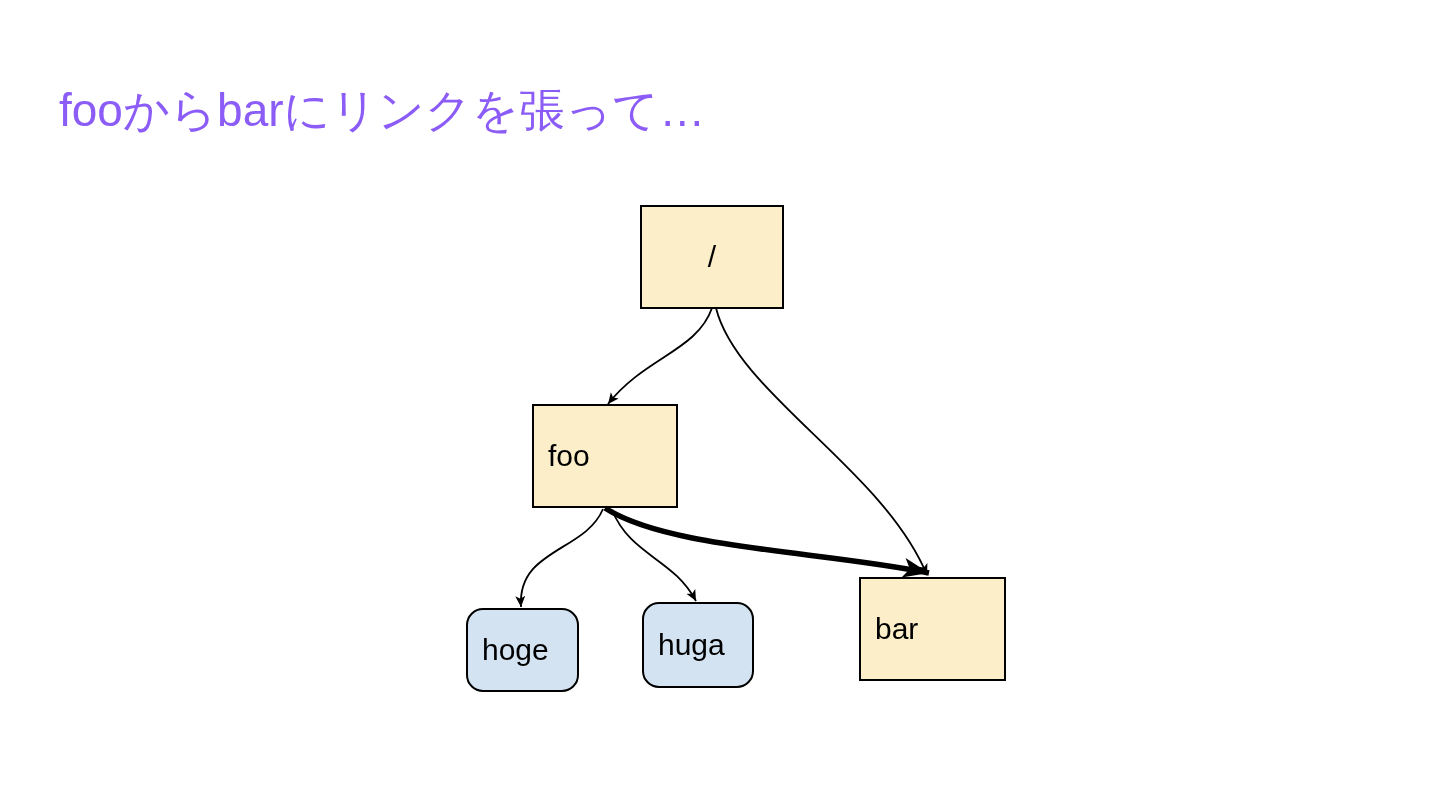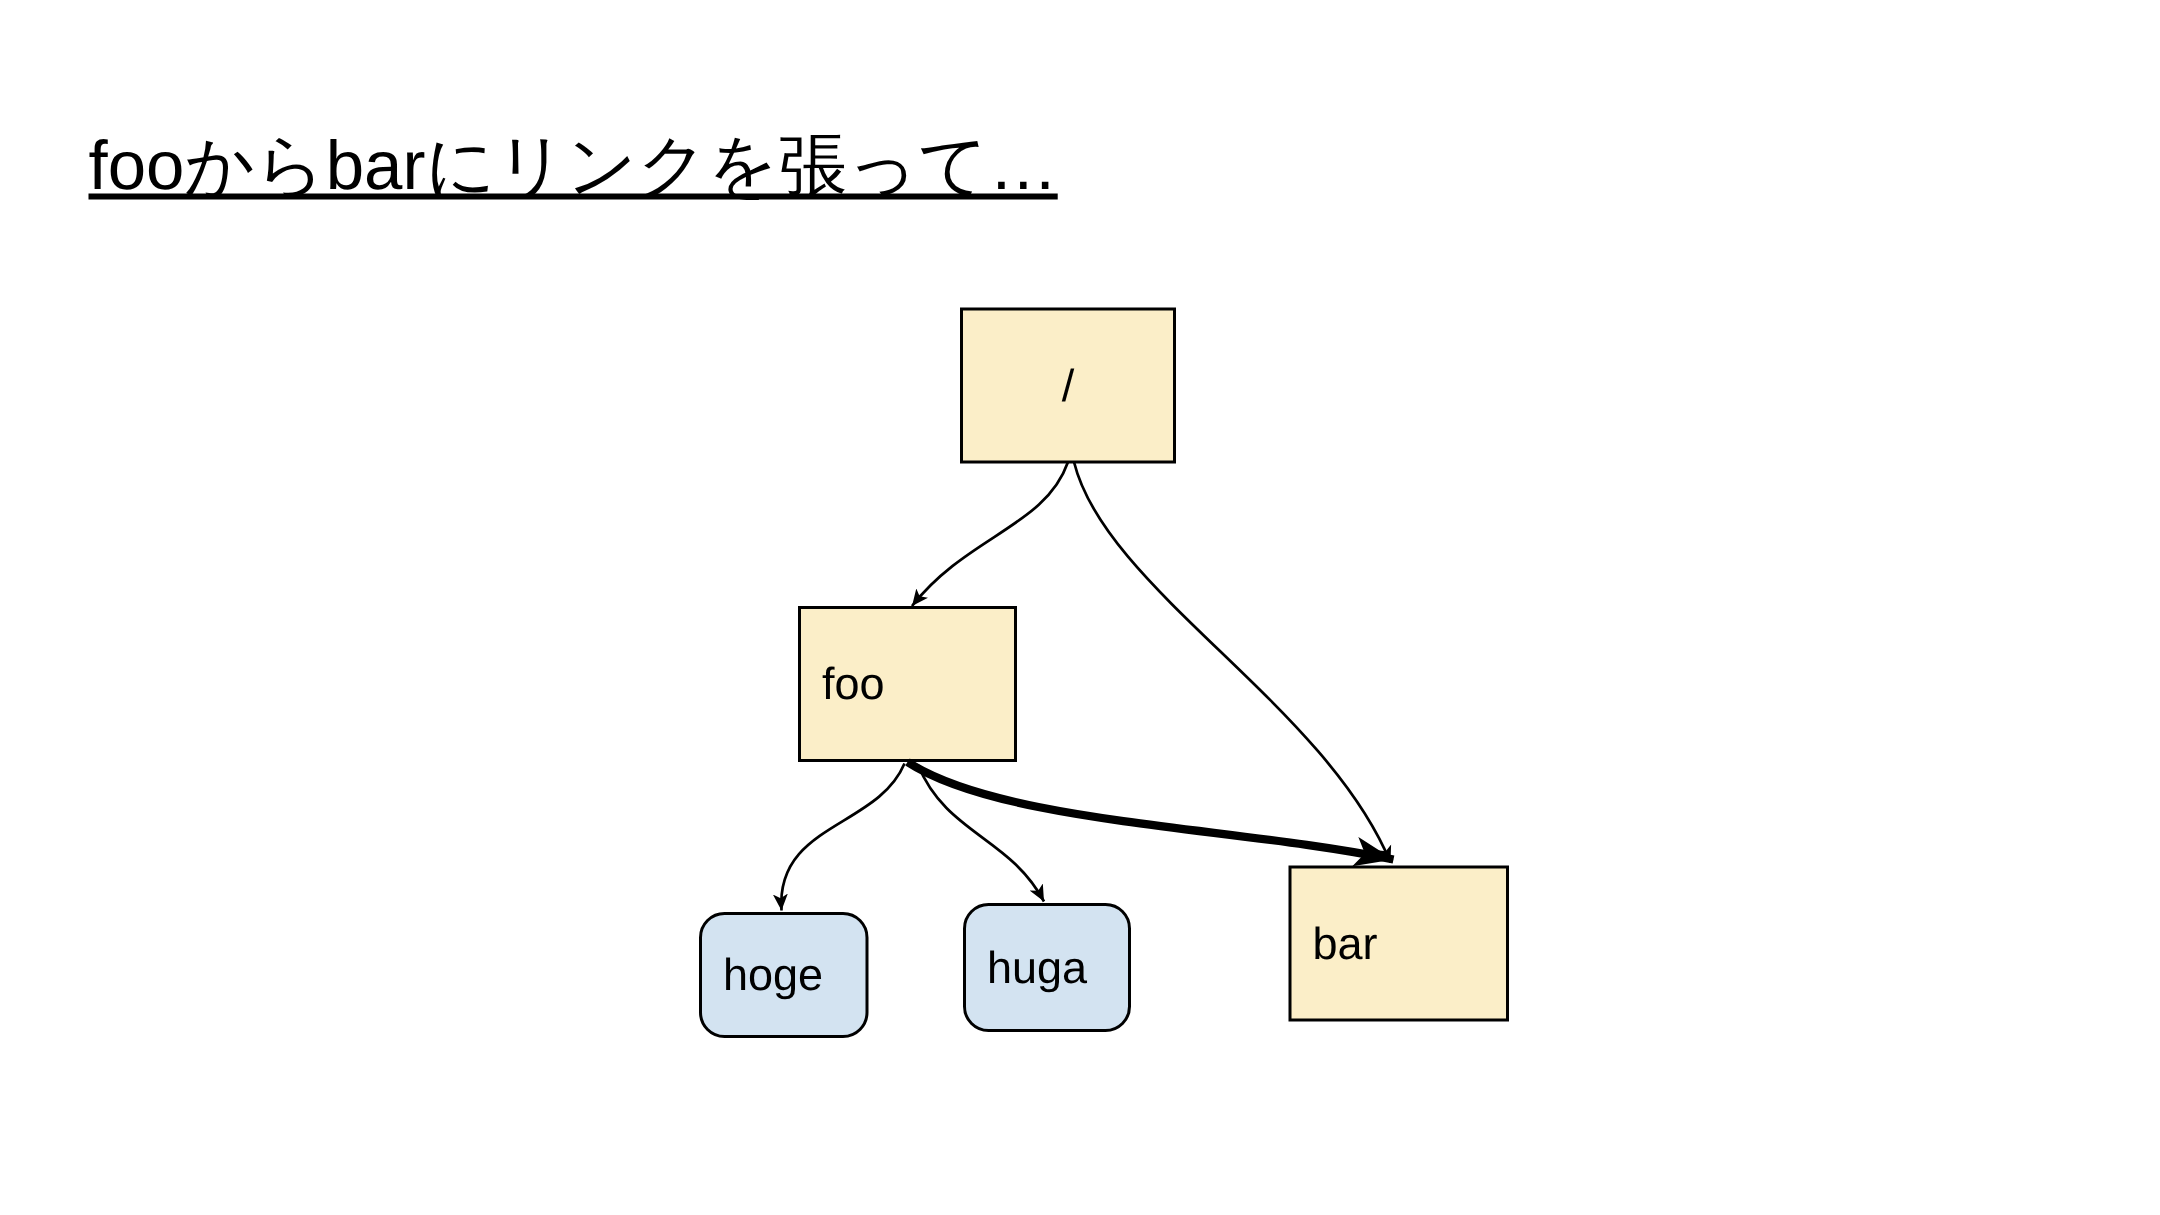--- a/index.html
+++ b/index.html
@@ -20,23 +20,22 @@
     background: #ffffff;
   }
   .slide-title {
     position: absolute;
     left: 59px;
     top: 87px;
     margin: 0;
     font-size: 46px;
     font-weight: 400;
     line-height: 1;
-    color: #000000;
+    color: #8b5cf6;
     white-space: nowrap;
-    text-decoration: underline;
   }
   svg.diagram {
     position: absolute;
     left: 0;
     top: 0;
     width: 1440px;
     height: 810px;
   }
   svg.diagram text {
     font-family: "Liberation Sans", sans-serif;

